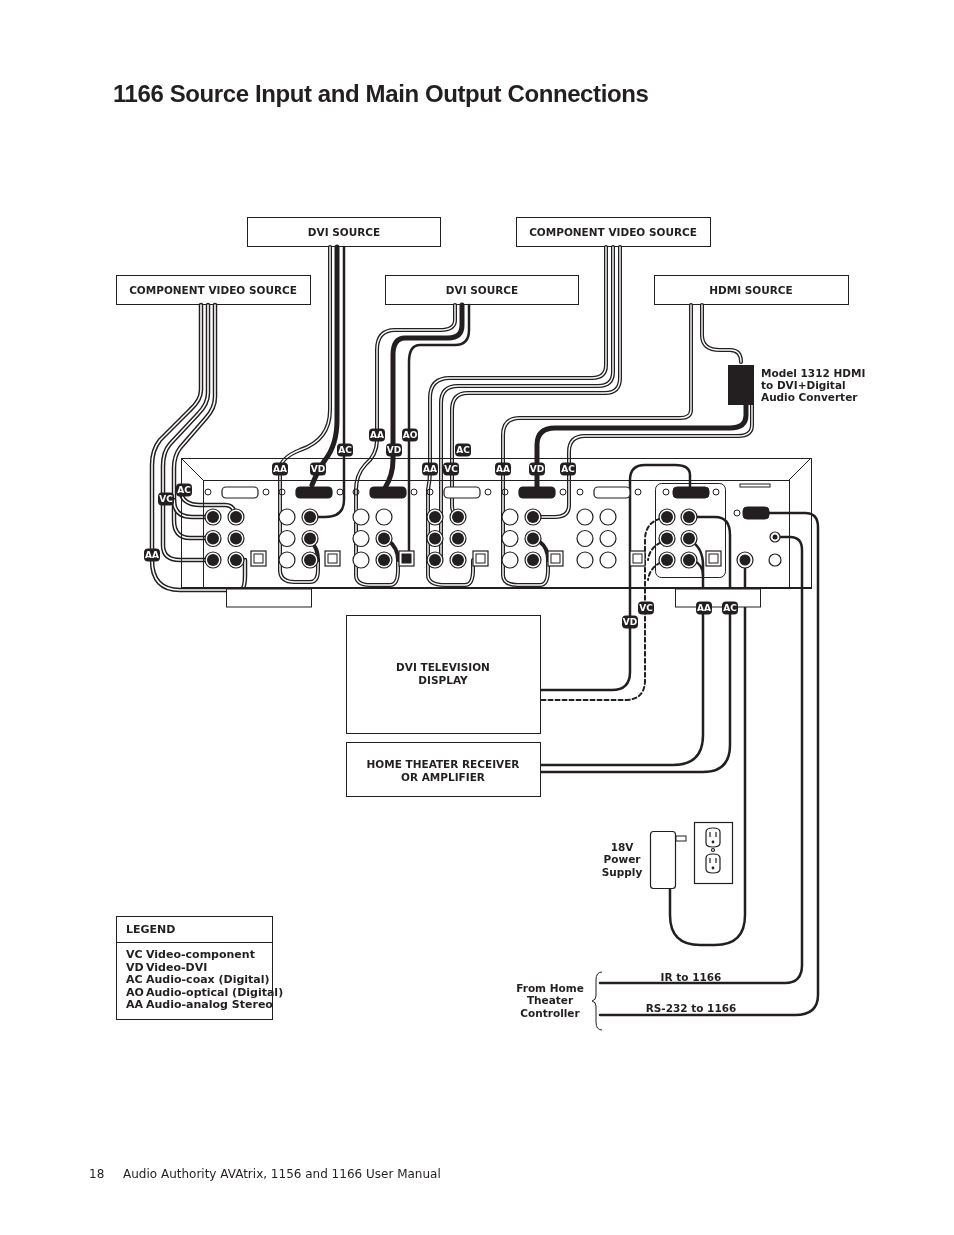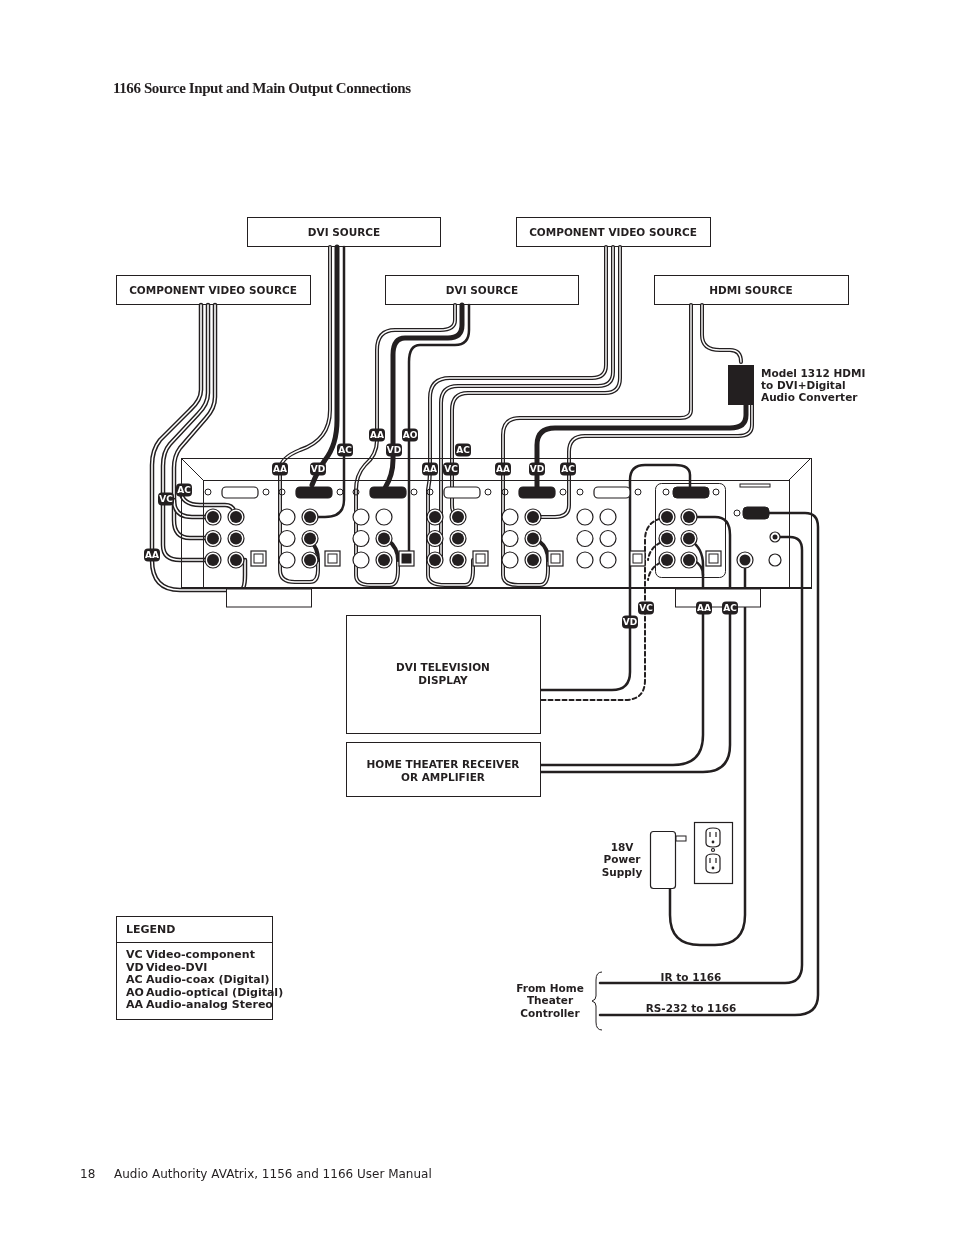--- a/index.html
+++ b/index.html
@@ -1,18 +1,18 @@
 <!DOCTYPE html>
 <html><head>
 <meta charset="utf-8">
 <style>
   html,body{margin:0;padding:0;background:#fff;}
   body{width:954px;height:1235px;position:relative;overflow:hidden;font-family:"DejaVu Sans",sans-serif;color:#231f20;}
-  .title{position:absolute;left:113px;top:80px;font-family:Liberation Serif, serif;font-weight:bold;font-size:15px;letter-spacing:-0.4px;}
-  .footer{position:absolute;left:80px;top:1167px;font-size:12px;}
+  .title{position:absolute;left:113px;top:80px;font-family:Liberation Sans, sans-serif;font-weight:bold;font-size:24px;letter-spacing:-0.4px;}
+  .footer{position:absolute;left:89px;top:1167px;font-size:12px;}
   .footer .pg{display:inline-block;width:34px;}
   svg{position:absolute;left:0;top:0;}
   .box text,.lbl{font-family:"DejaVu Sans",sans-serif;font-weight:bold;font-size:10.5px;fill:#231f20;}
   .tag rect{fill:#231f20;}
   .tag text{fill:#fff;font-family:"DejaVu Sans",sans-serif;font-weight:bold;font-size:9px;}
   .legend-text{font-family:"DejaVu Sans",sans-serif;font-weight:bold;font-size:11px;fill:#231f20;}
 </style>
 </head>
 <body>
 

